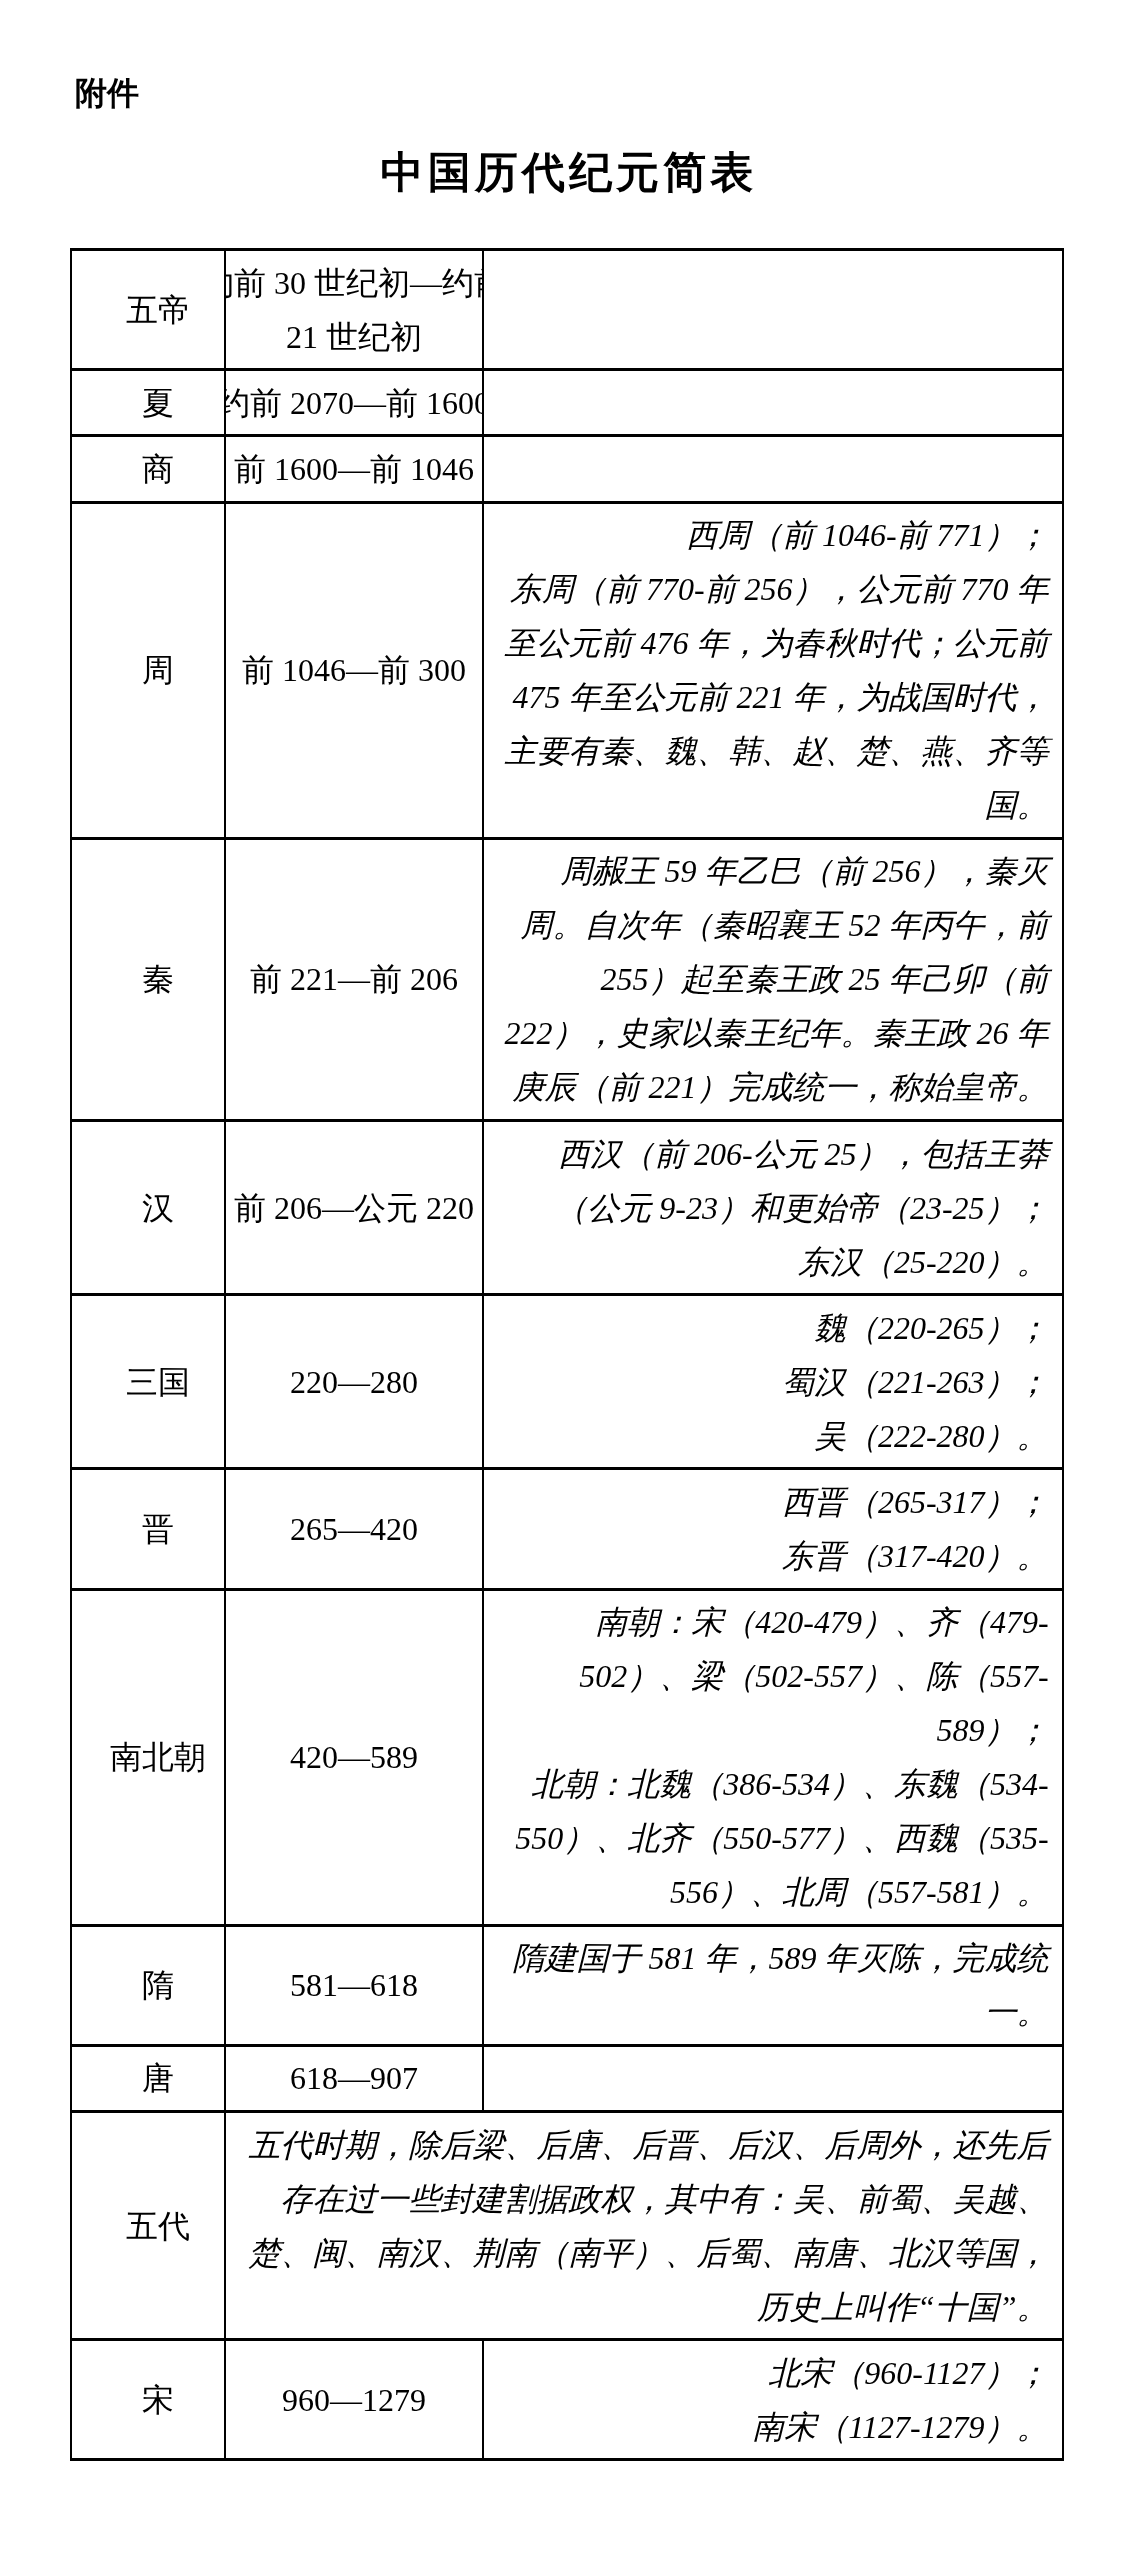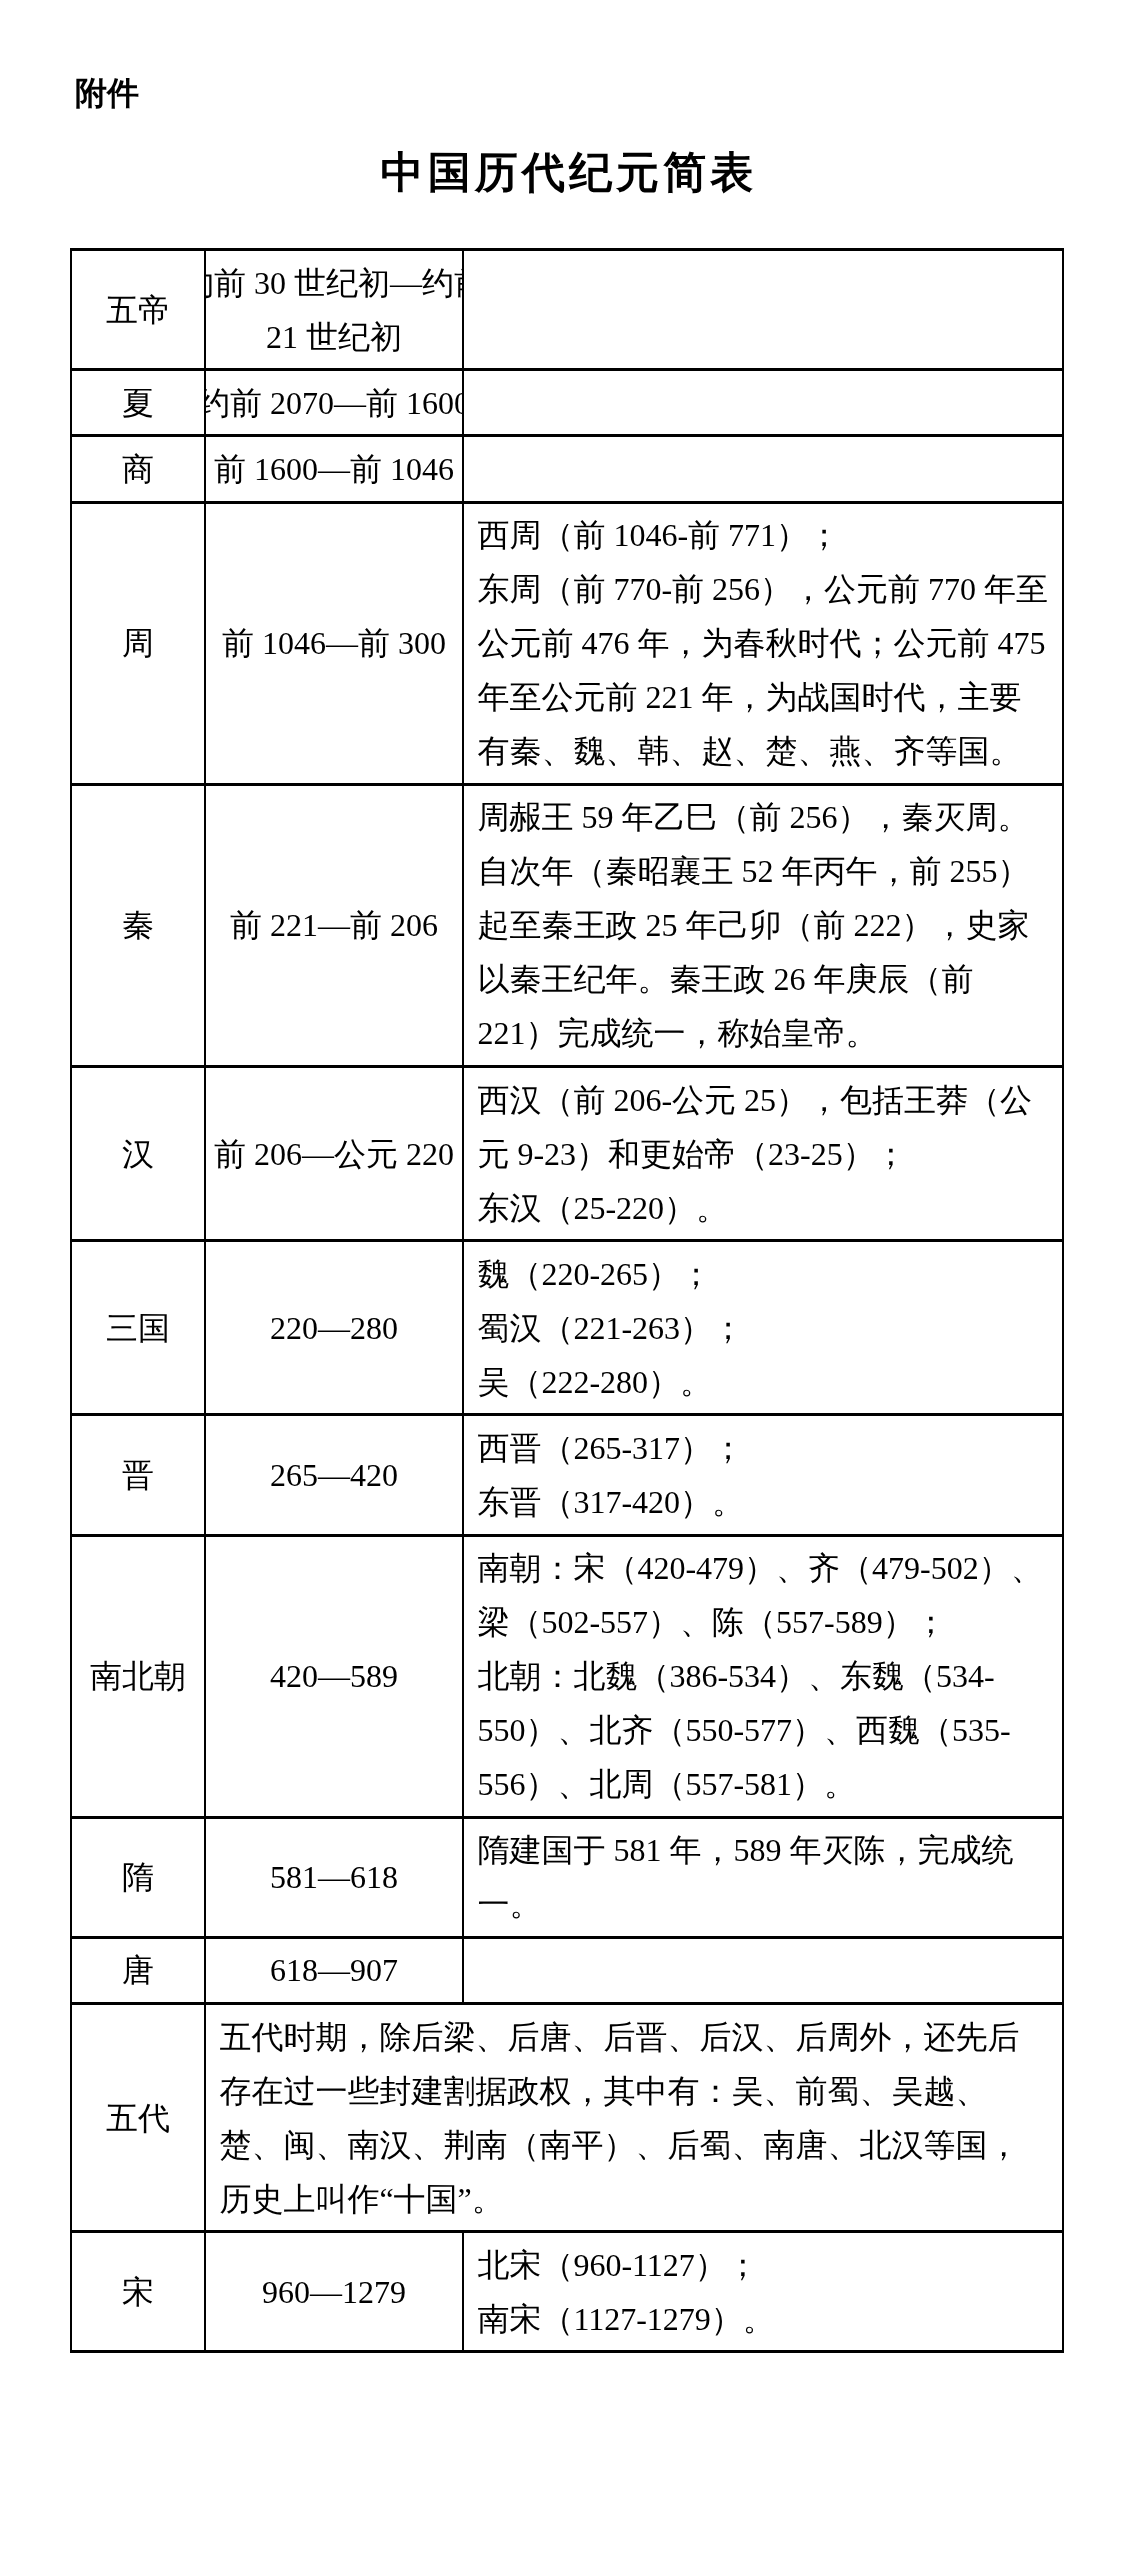--- a/index.html
+++ b/index.html
@@ -56,42 +56,44 @@
   }
   .c1 {
     width: 134px;
     border-right: 2.1px solid #000;
     display: flex;
     flex-direction: column;
     justify-content: center;
     align-items: center;
     text-align: center;
     padding: 4.6px 5.2px;
+    margin-left: 20px;
   }
   .c2 {
     width: 258px;
     border-right: 2.1px solid #000;
     display: flex;
     flex-direction: column;
     justify-content: center;
     align-items: center;
     text-align: center;
     padding: 4.6px 2.1px;
     overflow: hidden;
   }
   .pline {
     white-space: nowrap;
   }
   .c3 {
     flex: 1;
     display: flex;
     flex-direction: column;
     justify-content: center;
-    text-align: left;
+    text-align: right;
     padding: 4.6px 13.4px;
+    font-style: italic;
   }
   .note {
     margin: 0;
   }
 </style>
 </head>
 <body>
 
 <div class="doc">
   <div class="attachment">附件</div>

